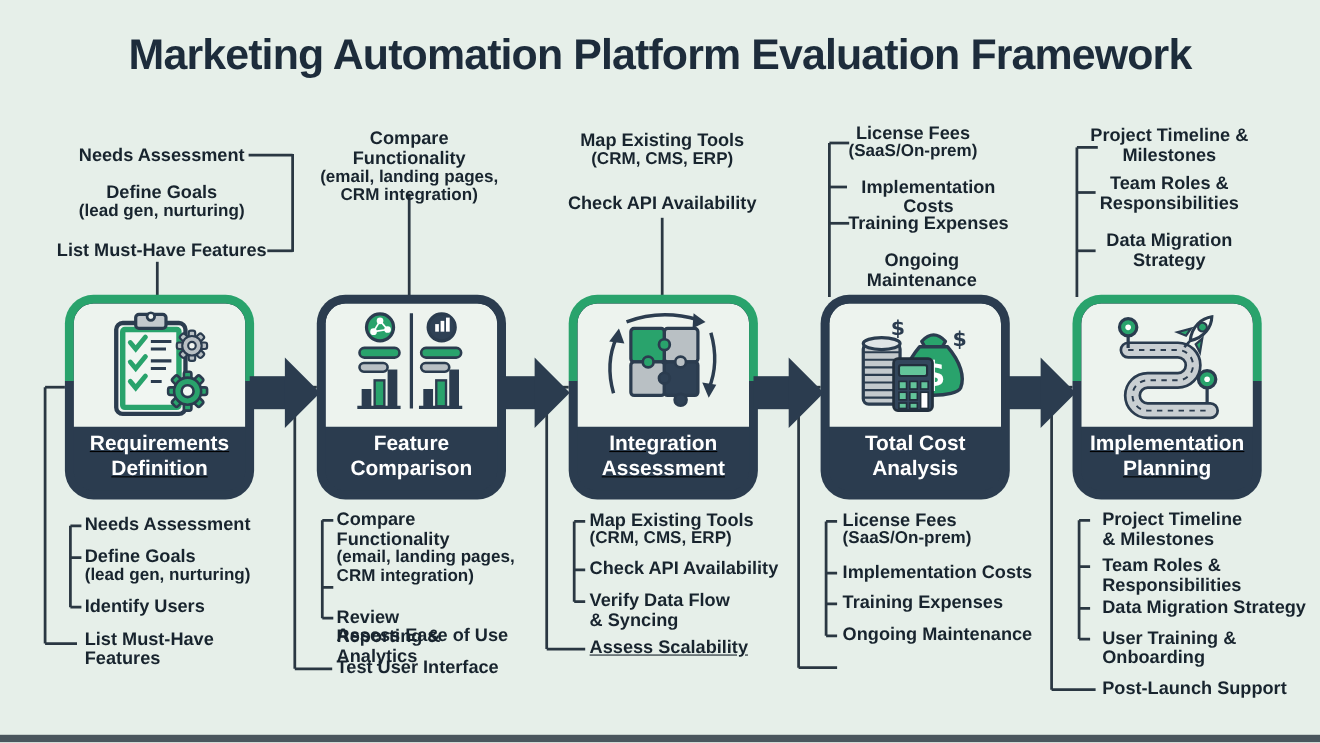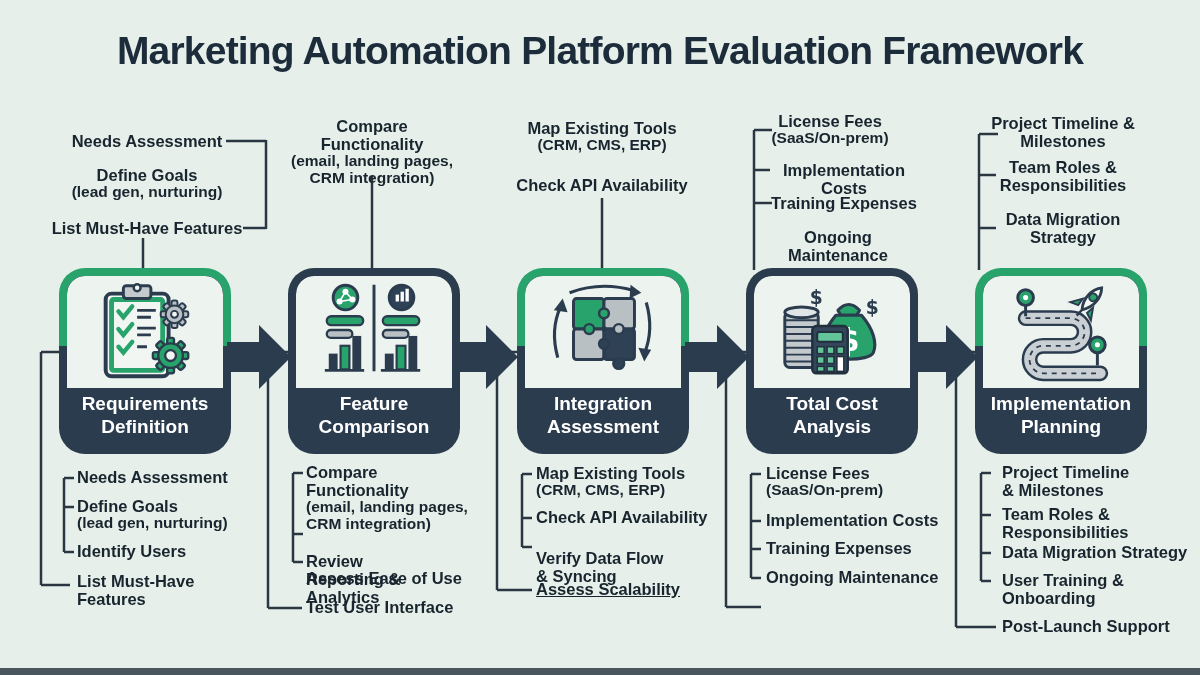--- a/index.html
+++ b/index.html
@@ -11,21 +11,21 @@
   }
   .title {
     position:absolute; top:29px; left:0; width:100%;
     text-align:center; font-size:39px; font-weight:700;
     color:#1d2c3b; letter-spacing:-0.8px;
   }
   .card {
     position:absolute; top:268px; width:172px; height:186px;
     border-radius:26px; padding:8px;
   }
-  .two-tone { background:linear-gradient(180deg,#29a36c 0,#29a36c 42%,#2b3c4f 42%,#2b3c4f 100%); }
+  .two-tone { background:linear-gradient(180deg,#29a36c 0,#29a36c 42%,#2b3c4f 42%,#2b3c4f 100%);text-decoration:underline; }
   .solid { background:#2b3c4f; }
   .card-inner {
     width:100%; height:100%; border-radius:18px; overflow:hidden;
     display:flex; flex-direction:column; background:#2b3c4f;
   }
   .icon-area {
     flex:1; background:#edf3ee; border-radius:18px 18px 0 0;
     display:flex; align-items:center; justify-content:center;
   }
   .card-label {
@@ -387,21 +387,21 @@
     <div class="t">Test User Interface</div>
     </div>
 
   <div class="note" style="left:536px;top:464px;width:170px;">
     <div class="t">Map Existing Tools</div>
     <div class="s">(CRM, CMS, ERP)</div>
     </div>
   <div class="note" style="left:536px;top:508px;width:178px;">
     <div class="t">Check API Availability</div>
     </div>
-  <div class="note" style="left:536px;top:537px;width:132px;margin-top:12px;">
+  <div class="note" style="left:536px;top:537px;width:132px;">
     <div class="t">Verify Data Flow &amp; Syncing</div>
     </div>
   <div class="note" style="left:536px;top:580px;width:170px;text-decoration:underline;">
     <div class="t">Assess Scalability</div>
     </div>
 
   <div class="note" style="left:766px;top:464px;width:175px;">
     <div class="t">License Fees</div>
     <div class="s">(SaaS/On-prem)</div>
     </div>

